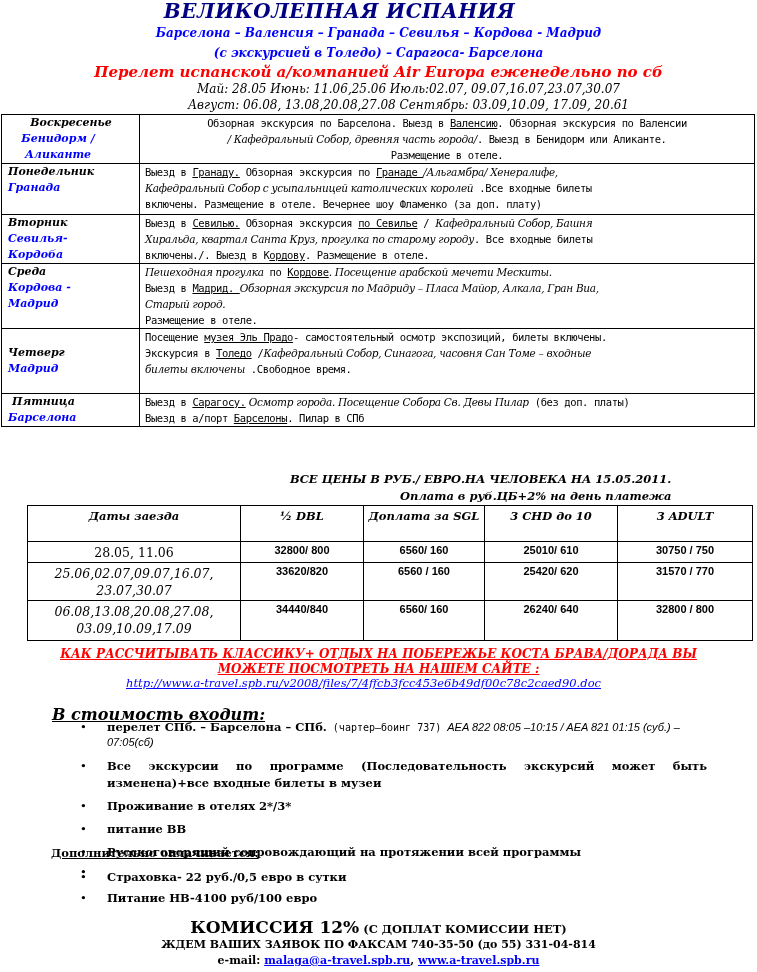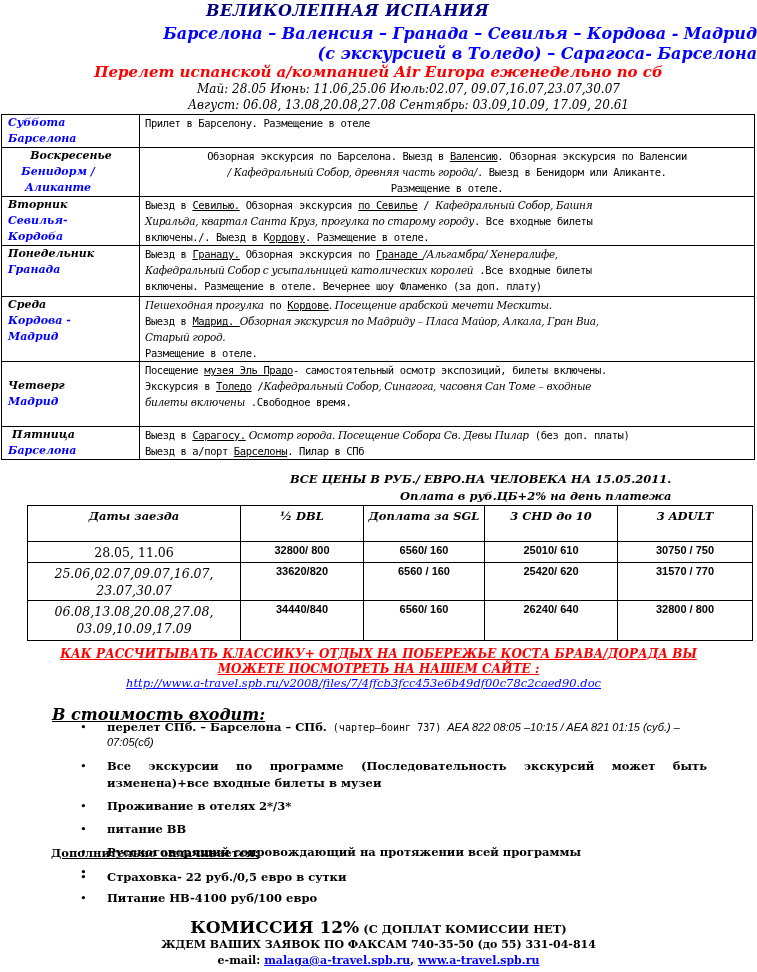--- a/index.html
+++ b/index.html
@@ -1,28 +1,28 @@
 <!DOCTYPE html>
 <html><head>
   <meta charset="utf-8">
   <style>
     html, body { margin: 0; padding: 0; background: #ffffff; }
     body {
       width: 757px; height: 972px; overflow: hidden; position: relative;
       font-family: "DejaVu Serif", serif; color: #000;
     }
     .title {
-      position: absolute; left: 8px; top: 0; width: 679px; text-align: center;
+      position: absolute; left: 0; top: 0; width: 679px; text-align: center;
       font-family: "DejaVu Serif", serif; font-weight: bold; font-style: italic;
-      font-size: 16px; color: #000080; letter-spacing: 0.5px; line-height: 22px;
+      font-size: 20px; color: #000080; letter-spacing: 0.5px; line-height: 22px;
     }
     .title span { text-decoration: none; }
     .route {
-      position: absolute; left: 0; width: 757px; text-align: right;
-      font-weight: bold; font-style: italic; color: #0000ff; font-size: 16px; line-height: 19px;
+      position: absolute; left: 0; width: 757px; text-align: center;
+      font-weight: bold; font-style: italic; color: #0000ff; font-size: 12px; line-height: 19px;
     }
     .flight {
       position: absolute; left: 0; width: 757px; text-align: center;
       font-weight: bold; font-style: italic; color: #ff0000; font-size: 15px; line-height: 19px;
     }
     .dates {
       position: absolute; left: 0; width: 757px; text-align: center;
       font-style: italic; font-size: 12px; line-height: 17px; color: #000; margin-left: 30px;
     }
     
@@ -92,60 +92,51 @@
 
 <div class="title"><span>ВЕЛИКОЛЕПНАЯ ИСПАНИЯ</span></div>
 <div class="route" style="top:24px">Барселона – Валенсия – Гранада – Севилья – Кордова  - Мадрид</div>
 <div class="route" style="top:44px">(с экскурсией в Толедо) – Сарагоса- Барселона</div>
 <div class="flight" style="top:63px">Перелет испанской а/компанией Air Europa еженедельно по сб</div>
 <div class="dates" style="top:81px">Май: 28.05 Июнь: 11.06,25.06 Июль:02.07, 09.07,16.07,23.07,30.07</div>
 <div class="dates" style="top:97px">Август: 06.08, 13.08,20.08,27.08 Сентябрь: 03.09,10.09, 17.09, 20.61</div>
 
 <table class="itin">
   <tbody id="itin-body">
-      <tr style="height: 30px;">
-        <td class="day">
-          <span class="day-name blue">Суббота</span>
-          <span class="city">Барселона</span>
-        </td>
-        <td class="desc">
-          <div><span>Прилет в Барселону. Размещение в отеле</span></div>
-        </td>
-      </tr>
       <tr style="height: 46px; text-align: center;">
         <td class="day">
           <span class="day-name">Воскресенье</span>
           <span class="city" style="width: 100px;">Бенидорм / Аликанте</span>
         </td>
         <td class="desc">
           <div><span>Обзорная экскурсия по Барселона. Выезд в </span><span class="u">Валенсию</span><span>. Обзорная экскурсия по Валенсии</span></div>
           <div><span class=" i" style="font-family: &quot;DejaVu Serif&quot;, serif; font-size: 10.5px; letter-spacing: -0.3px;">/ Кафедральный Собор, древняя часть города/</span><span>. Выезд в Бенидорм или Аликанте.</span></div>
           <div><span>Размещение в отеле.</span></div>
         </td>
       </tr>
+      <tr style="height: 51px;">
+        <td class="day">
+          <span class="day-name">Понедельник</span>
+          <span class="city">Гранада</span>
+        </td>
+        <td class="desc">
+          <div><span>Выезд в </span><span class="u">Гранаду.</span><span>  Обзорная экскурсия по </span><span class="u">Гранаде </span><span class=" i" style="font-family: &quot;DejaVu Serif&quot;, serif; font-size: 10.5px; letter-spacing: -0.3px;">/Альгамбра/  Хенералифе,</span></div>
+          <div><span class=" i" style="font-family: &quot;DejaVu Serif&quot;, serif; font-size: 10.5px; letter-spacing: -0.3px;">Кафедральный Собор с усыпальницей католических королей</span><span> .Все входные билеты</span></div>
+          <div><span>включены. Размещение в отеле. Вечернее шоу Фламенко (за доп. плату)</span></div>
+        </td>
+      </tr>
       <tr style="height: 47px;">
         <td class="day">
           <span class="day-name">Вторник</span>
           <span class="city" style="width: 100px;">Севилья-Кордоба</span>
         </td>
         <td class="desc">
           <div><span>Выезд в </span><span class="u">Севилью.</span><span> Обзорная экскурсия </span><span class="u">по Севилье</span><span> / </span><span class=" i" style="font-family: &quot;DejaVu Serif&quot;, serif; font-size: 10.5px; letter-spacing: -0.3px;">Кафедральный Собор, Башня</span></div>
           <div><span class=" i" style="font-family: &quot;DejaVu Serif&quot;, serif; font-size: 10.5px; letter-spacing: -0.3px;">Хиральда, квартал Санта Круз, прогулка по старому городу</span><span>. Все входные билеты</span></div>
           <div><span>включены./. Выезд в К</span><span class="u">ордову</span><span>.  Размещение в отеле.</span></div>
-        </td>
-      </tr>
-      <tr style="height: 51px;">
-        <td class="day">
-          <span class="day-name">Понедельник</span>
-          <span class="city">Гранада</span>
-        </td>
-        <td class="desc">
-          <div><span>Выезд в </span><span class="u">Гранаду.</span><span>  Обзорная экскурсия по </span><span class="u">Гранаде </span><span class=" i" style="font-family: &quot;DejaVu Serif&quot;, serif; font-size: 10.5px; letter-spacing: -0.3px;">/Альгамбра/  Хенералифе,</span></div>
-          <div><span class=" i" style="font-family: &quot;DejaVu Serif&quot;, serif; font-size: 10.5px; letter-spacing: -0.3px;">Кафедральный Собор с усыпальницей католических королей</span><span> .Все входные билеты</span></div>
-          <div><span>включены. Размещение в отеле. Вечернее шоу Фламенко (за доп. плату)</span></div>
         </td>
       </tr>
       <tr style="height: 62px;">
         <td class="day">
           <span class="day-name">Среда</span>
           <span class="city" style="width: 100px;">Кордова - Мадрид</span>
         </td>
         <td class="desc">
           <div><span class=" i" style="font-family: &quot;DejaVu Serif&quot;, serif; font-size: 10.5px; letter-spacing: -0.3px;">Пешеходная прогулка</span><span> по </span><span class="u">Кордове</span><span class=" i" style="font-family: &quot;DejaVu Serif&quot;, serif; font-size: 10.5px; letter-spacing: -0.3px;">. Посещение арабской мечети Мескиты.</span></div>
           <div><span>Выезд в </span><span class="u">Мадрид. </span><span class=" i" style="font-family: &quot;DejaVu Serif&quot;, serif; font-size: 10.5px; letter-spacing: -0.3px;">Обзорная экскурсия по Мадриду – Пласа Майор, Алкала, Гран Виа,</span></div>

